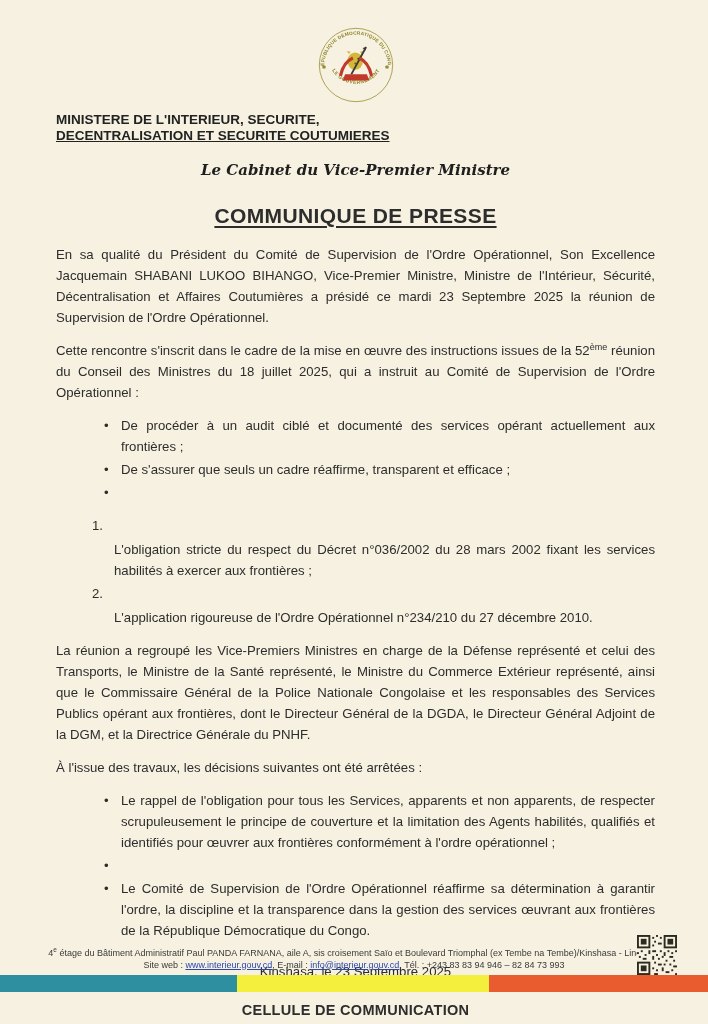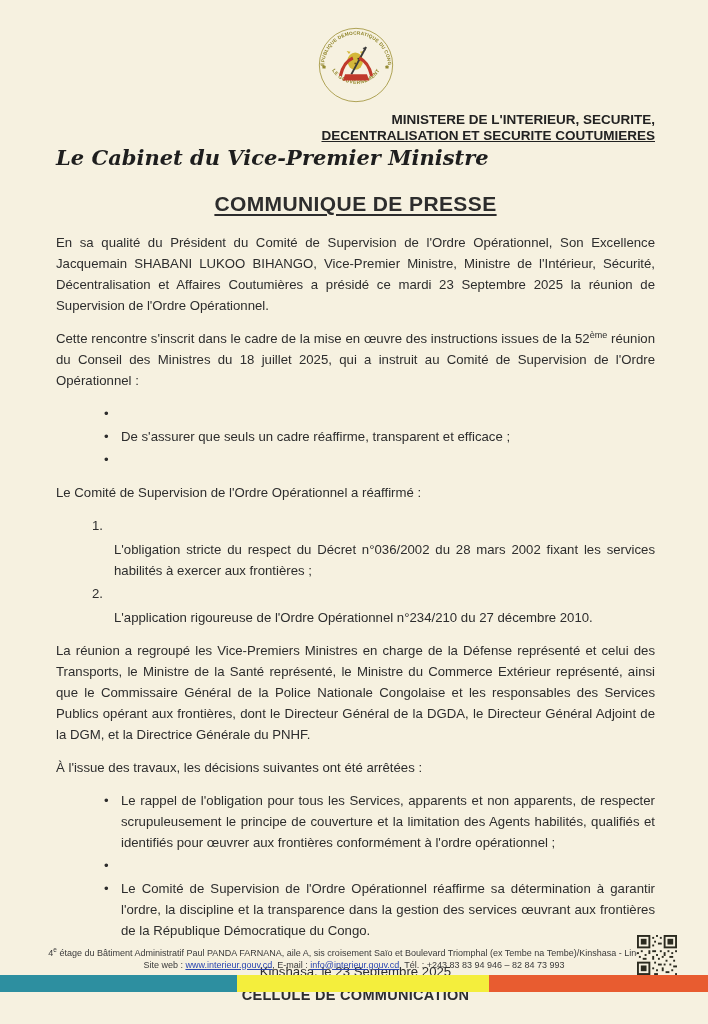--- a/index.html
+++ b/index.html
@@ -11,27 +11,27 @@
     color:#2d2d2d;
     overflow:hidden;
     box-sizing:border-box;
   }
   .content {
     position:absolute; top:26px; left:56px; width:599px;
   }
   .seal-wrap { text-align:center; margin-bottom:4px; }
   .seal { width:92px; height:78px; }
 
-  .ministry { text-align:right; font-weight:bold; font-size:13.5px; line-height:16px; color:#222; }
+  .ministry { text-align:left; font-weight:bold; font-size:13.5px; line-height:16px; color:#222; }
   .ministry .underlined { text-decoration:underline; }
   .cabinet {
-    text-align:left;
+    text-align:center;
     font-family:"DejaVu Serif", serif;
     font-style:italic; font-weight:bold;
-    font-size:21px; line-height:26px; margin-top:1px; color:#1e1e1e;
+    font-size:15px; line-height:26px; margin-top:13px; color:#1e1e1e;
   }
   .doc-title {
     text-align:center; font-weight:bold; font-size:21px; letter-spacing:0.4px;
     margin-top:21px; margin-bottom:16px;
   }
   .doc-title span { text-decoration:underline; text-underline-offset:3px; }
 
   p.body-par {
     font-size:13.2px; line-height:21px; text-align:justify;
     margin:0 0 12px 0;
@@ -42,21 +42,21 @@
   .bitem { display:flex; font-size:13.2px; line-height:21px; margin-bottom:2px; }
   .bitem .dot { width:17px; margin-left:48px; flex:none; }
   .bitem .txt { flex:1; text-align:justify; }
 
   .nlist { margin:4px 0 12px 0; }
   .nitem { display:flex; font-size:13.2px; line-height:21px; margin-bottom:2px; }
   .nitem .num { width:22px; margin-left:36px; flex:none; }
   .nitem .txt { flex:1; text-align:justify;margin-top:24px; }
 
   .dateline { text-align:center; font-size:13.2px; margin-top:23px; }
-  .signature { text-align:center; font-weight:bold; font-size:14.5px; letter-spacing:0.3px; margin-top:8px; }
+  .signature { text-align:center; font-weight:bold; font-size:14.5px; letter-spacing:0.3px; margin-top:23px; }
 
   .footer-text {
     position:absolute; left:40px; right:40px; bottom:53px;
     text-align:center; font-size:9px; line-height:11.5px; color:#3a3a3a;
   }
   .footer-text a { color:#2a46b0; text-decoration:underline; }
   sup.tiny { font-size:6.5px; vertical-align:super; line-height:0; }
 
   .flagbar { position:absolute; left:0; right:0; bottom:32px; height:17px; display:flex; }
   .flagbar .seg-teal   { width:33.5%; background:#2d8fa0; }
@@ -111,31 +111,31 @@
       <span>COMMUNIQUE DE PRESSE</span>
     </div>
 
     <p class="body-par">En sa qualité du Président du Comité de Supervision de l'Ordre Opérationnel, Son Excellence Jacquemain SHABANI LUKOO BIHANGO, Vice-Premier Ministre, Ministre de l'Intérieur, Sécurité, Décentralisation et Affaires Coutumières a présidé ce mardi 23 Septembre 2025 la réunion de Supervision de l'Ordre Opérationnel.</p>
 
     <p class="body-par"><span>Cette rencontre s'inscrit dans le cadre de la mise en œuvre des instructions issues de la 52</span><sup class="ord">ème</sup><span> réunion du Conseil des Ministres du 18 juillet 2025, qui a instruit au Comité de Supervision de l'Ordre Opérationnel :</span></p>
 
     <div class="blist">
       <div class="bitem">
         <span class="dot">•</span>
+        <span class="txt">De procéder à un audit ciblé et documenté des services opérant actuellement aux frontières ;</span>
       </div>
       <div class="bitem">
         <span class="dot">•</span>
         <span class="txt">De s'assurer que seuls un cadre réaffirme, transparent et efficace ;</span>
       </div>
       <div class="bitem">
         <span class="dot">•</span>
       </div>
     </div>
 
-    <p class="body-par">Le Comité de Supervision de l'Ordre Opérationnel a réaffirmé :</p>
 
     <div class="nlist">
       <div class="nitem">
         <span class="num">1.</span>
         <span class="txt">L'obligation stricte du respect du Décret n°036/2002 du 28 mars 2002 fixant les services habilités à exercer aux frontières ;</span>
       </div>
       <div class="nitem">
         <span class="num">2.</span>
         <span class="txt">L'application rigoureuse de l'Ordre Opérationnel n°234/210 du 27 décembre 2010.</span>
       </div>

